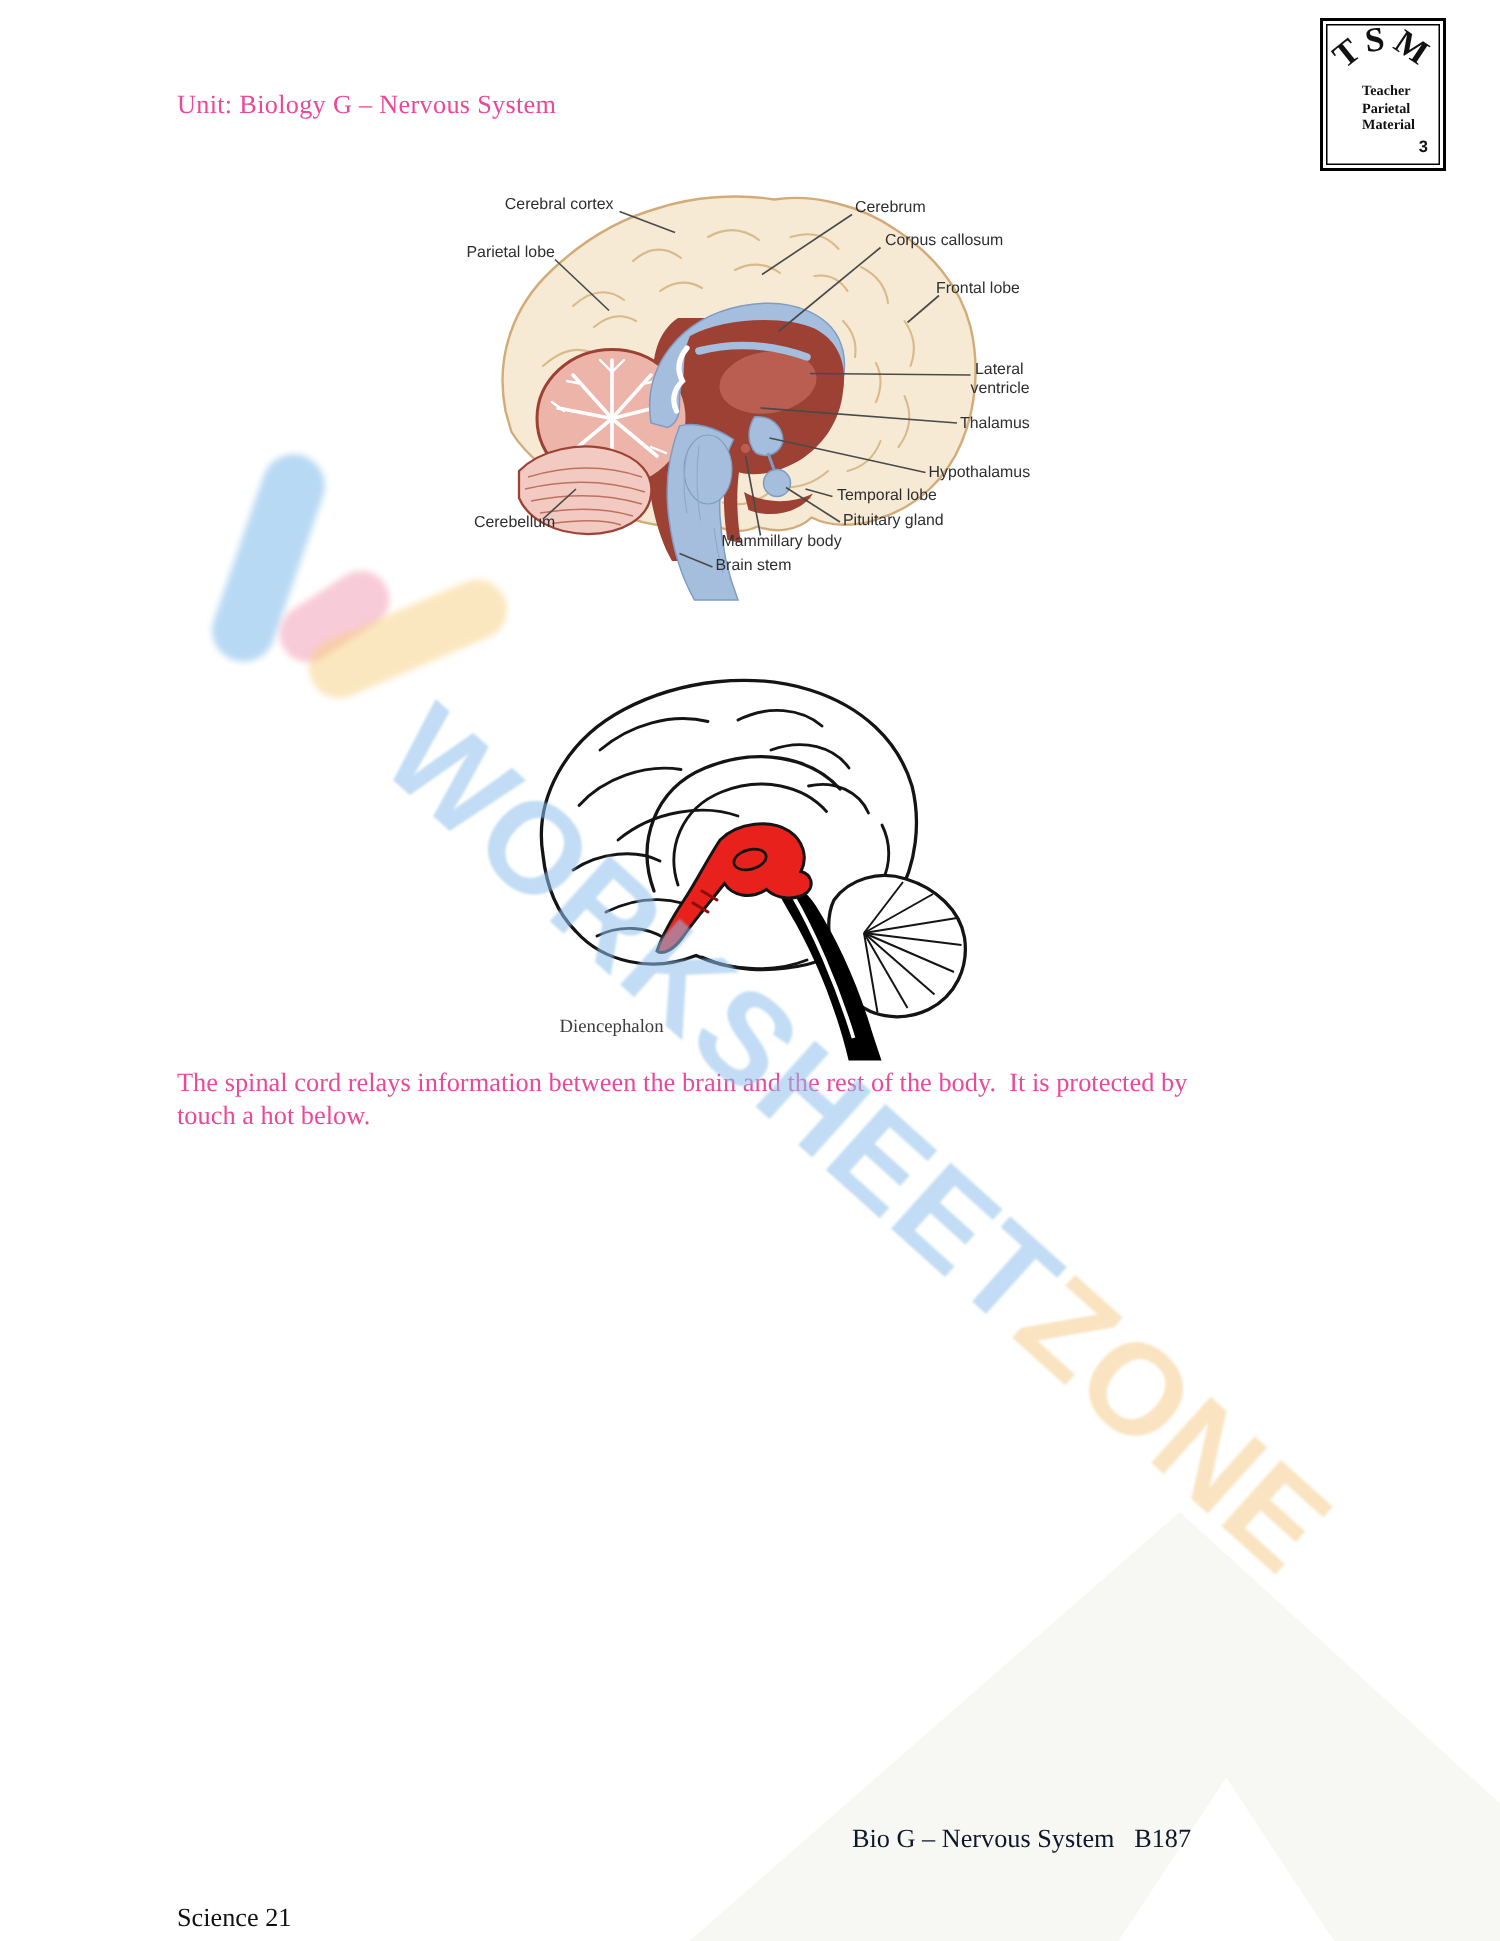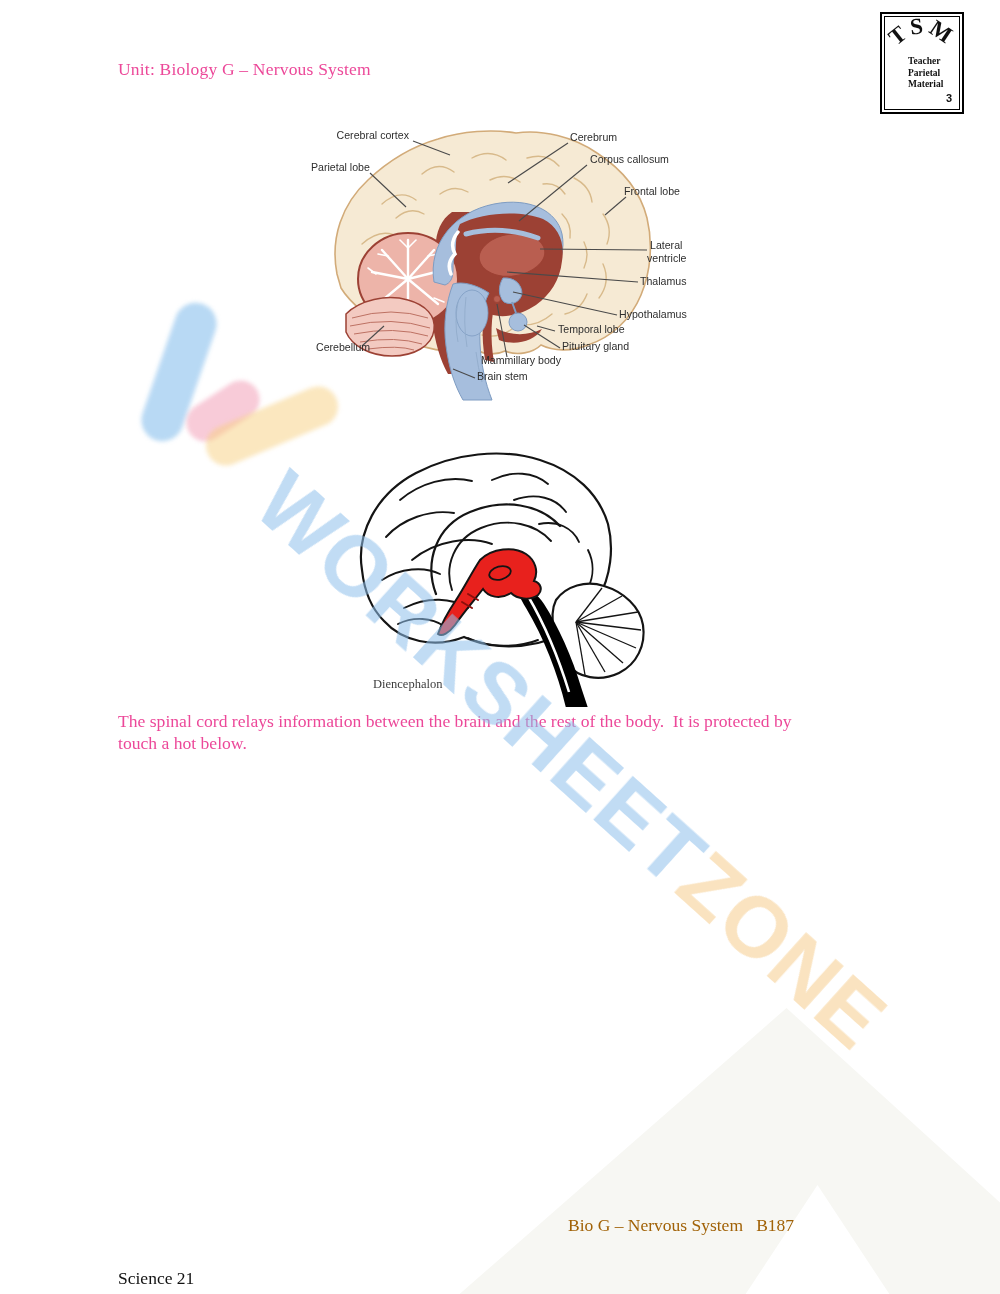--- a/index.html
+++ b/index.html
@@ -49,21 +49,21 @@
   .body-text{
     position:absolute;left:118px;top:710px;
     font-size:17.6px;line-height:22.4px;color:#ec4899;
   }
   .body-text div{white-space:pre;}
 
   .doc-footer-left{
     position:absolute;left:118px;top:1268px;font-size:17.5px;color:#111;
   }
   .doc-footer-right{
-    position:absolute;left:568px;top:1215px;font-size:17.5px;color:#a16207;white-space:pre;
+    position:absolute;left:568px;top:1215px;font-size:17.5px;color:#0f172a;white-space:pre;
   }
 
   
   .diagram1{position:absolute;left:300px;top:122px;}
   .diagram2{position:absolute;left:342px;top:442px;}
   .dlabel{font-family:"Liberation Sans",sans-serif;font-size:10.6px;fill:#2e2e2e;}
   .leader{stroke:#4a4a4a;stroke-width:1.1;fill:none;}
   .d2label{font-family:"Liberation Serif",serif;font-size:12.5px;fill:#3c3c3c;}
 
   

